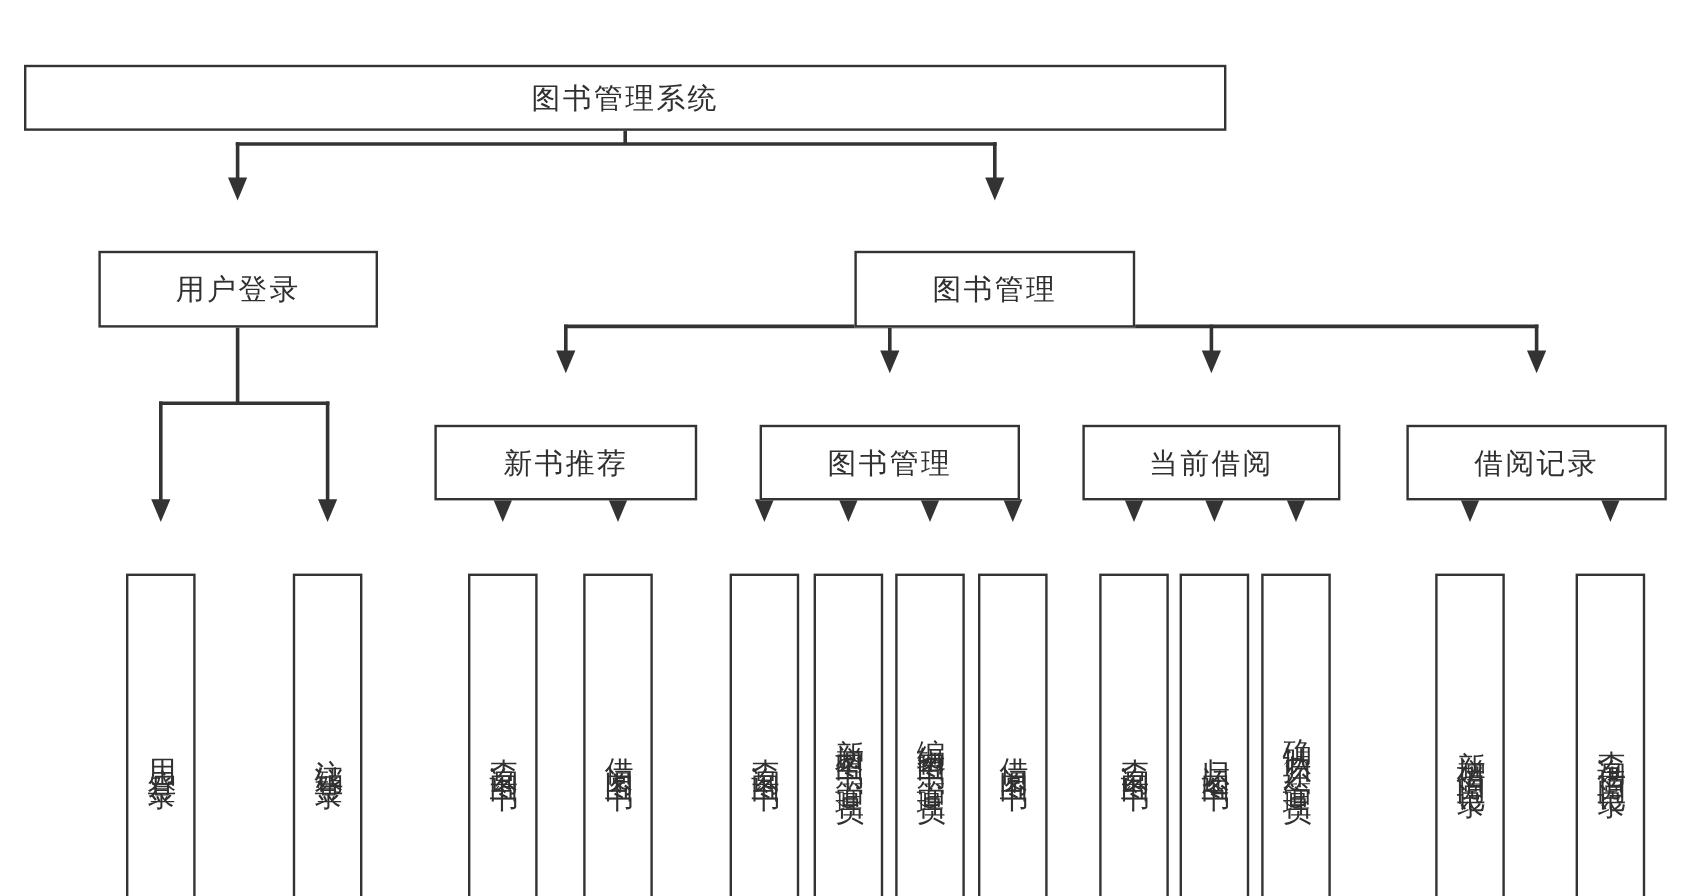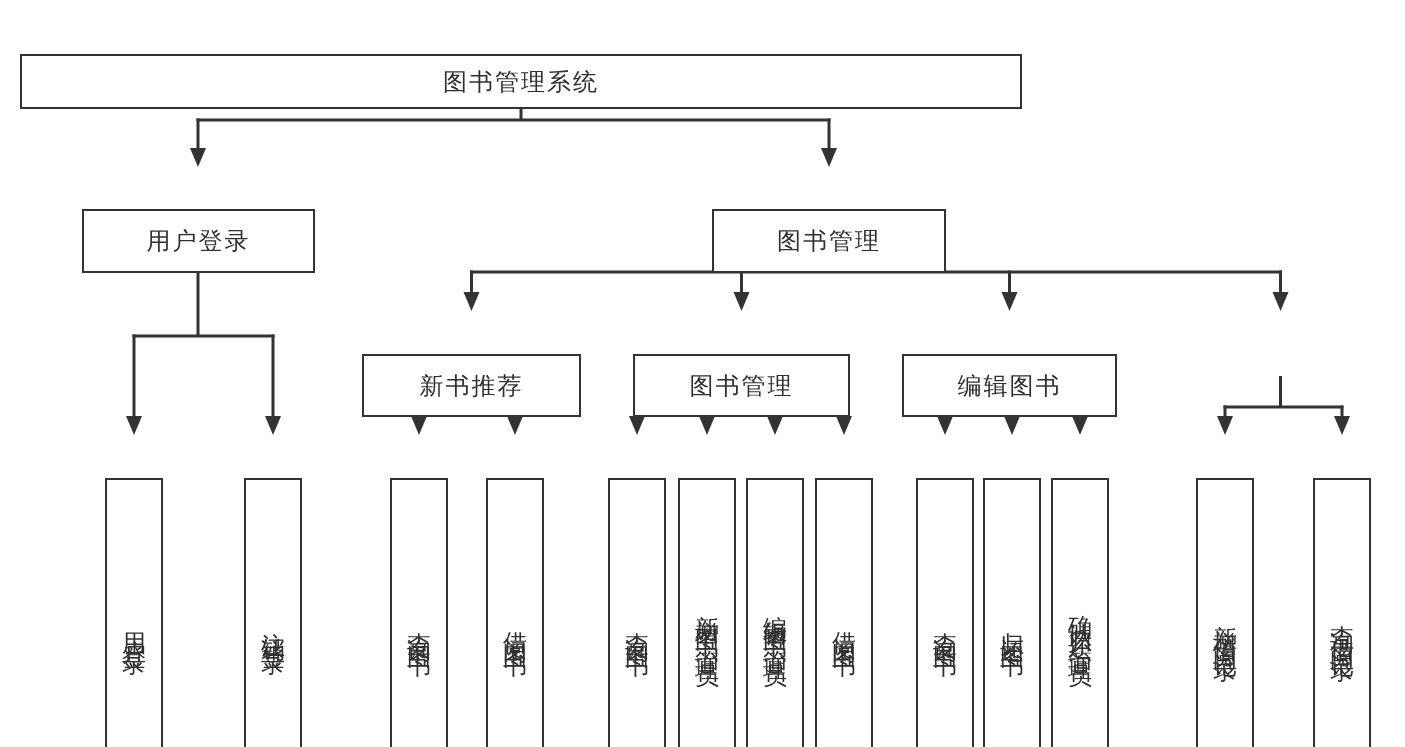--- a/index.html
+++ b/index.html
@@ -150,21 +150,22 @@
     </g>
   </svg>
 
   <div class="node hbox" style="left:20px;top:13px;width:1002px;height:55px">图书管理系统</div>
 
   <div class="node hbox" style="left:82px;top:168px;width:233px;height:64px">用户登录</div>
   <div class="node hbox" style="left:362px;top:313px;width:219px;height:63px">新书推荐</div>
 
   <div class="node hbox" style="left:712px;top:168px;width:234px;height:64px">图书管理</div>
   <div class="node hbox" style="left:633px;top:313px;width:217px;height:63px">图书管理</div>
-  <div class="node hbox" style="left:902px;top:313px;width:215px;height:63px">编辑图书</div>
+  <div class="node hbox" style="left:902px;top:313px;width:215px;height:63px">当前借阅</div>
+  <div class="node hbox" style="left:1172px;top:313px;width:217px;height:63px">借阅记录</div>
 
   <div class="node vbox" style="left:105px">用户登录</div>
   <div class="node vbox" style="left:244px">注销登录</div>
 
   <div class="node vbox" style="left:390px">查询图书</div>
   <div class="node vbox" style="left:486px">借阅图书</div>
 
   <div class="node vbox" style="left:608px">查询图书</div>
   <div class="node vbox" style="left:678px">新增图书（管理员）</div>
   <div class="node vbox" style="left:746px">编辑图书（管理员）</div>

